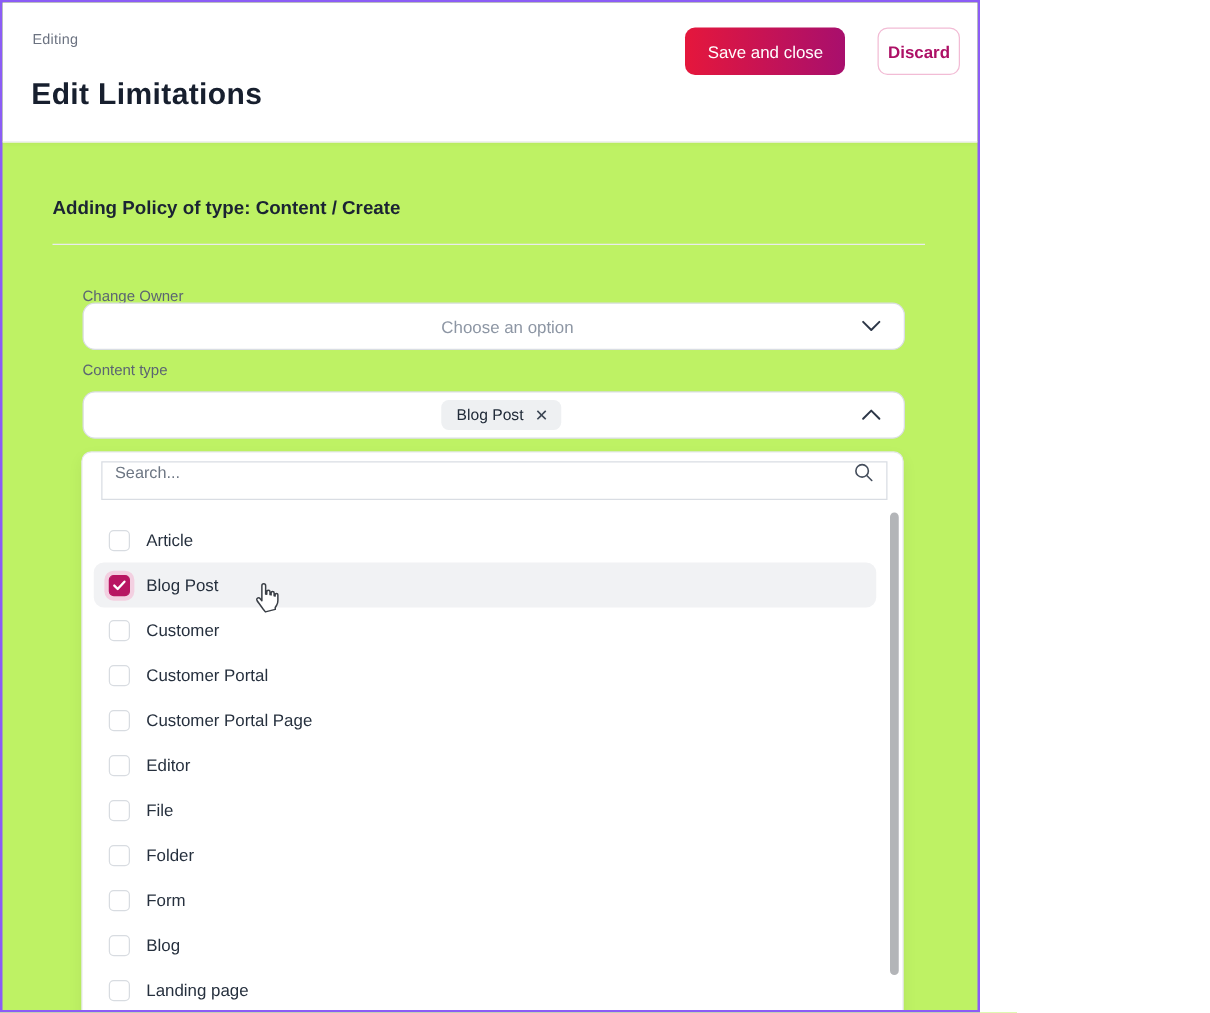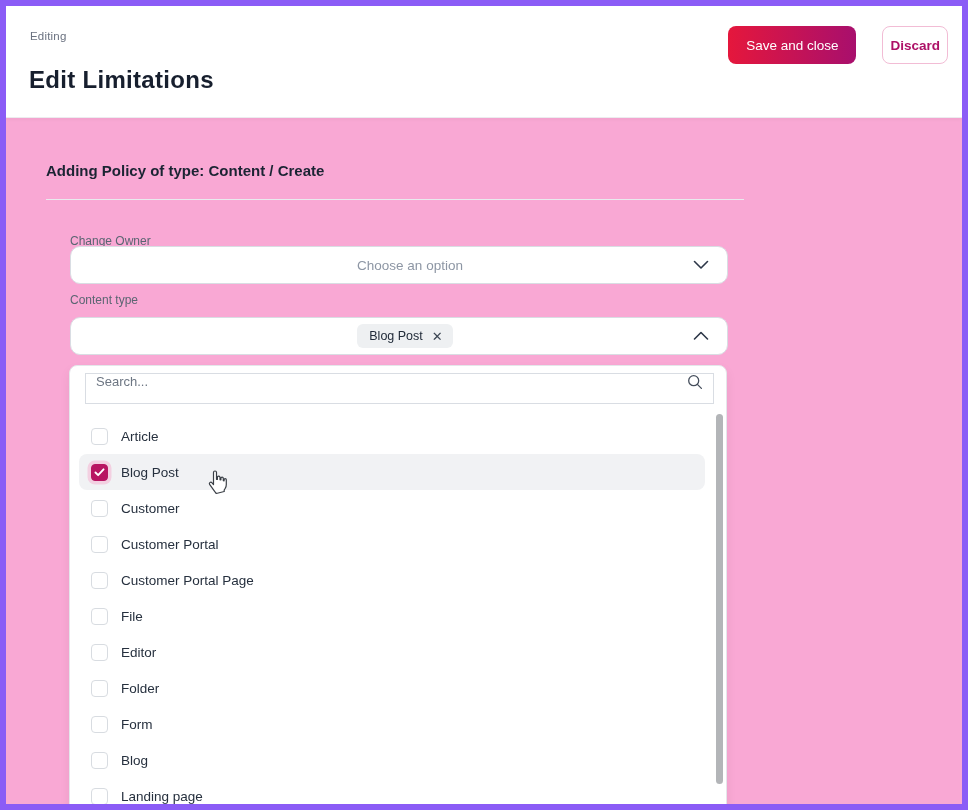--- a/index.html
+++ b/index.html
@@ -1,19 +1,19 @@
 <!DOCTYPE html>
 <html><head>
 <meta charset="utf-8">
 <style>
   * { margin:0; padding:0; box-sizing:border-box; }
   html,body { width:968px; height:810px; }
   body { font-family:"Liberation Sans","DejaVu Sans",sans-serif; background:#fff; }
-  .frame { position:relative; width:968px; height:810px; background:#f9a8d4;
-           border:6px solid #8b5cf6; overflow:hidden; }
+  .frame { position:relative; width:784px; height:810px; background:#bef264;
+           border:2px solid #8b5cf6; overflow:hidden; }
 
   
   .header { position:absolute; top:0; left:0; width:100%; height:112px; background:#fff;
             border-bottom:1px solid #ececee; box-shadow:0 2px 3px rgba(0,0,0,0.03); z-index:5; }
   .eyebrow { position:absolute; left:24px; top:24px; font-size:11.5px; color:#6b7280; letter-spacing:.2px; }
   .page-title { position:absolute; left:23px; top:60px; font-size:24px; font-weight:700;
                 color:#171f2e; letter-spacing:.3px; }
   .actions { position:absolute; right:14px; top:20px; display:flex; gap:26px; }
   .btn { height:38px; border-radius:8px; font-size:13.5px; font-family:inherit; cursor:pointer; }
   .btn-save { padding:0 18px; border:none; color:#fff;
@@ -138,27 +138,27 @@
         <div class="row">
     <span class="checkbox">
       
     </span>
     <span class="row-label">Customer Portal Page</span>
   </div>
         <div class="row">
     <span class="checkbox">
       
     </span>
-    <span class="row-label">File</span>
+    <span class="row-label">Editor</span>
   </div>
         <div class="row">
     <span class="checkbox">
       
     </span>
-    <span class="row-label">Editor</span>
+    <span class="row-label">File</span>
   </div>
         <div class="row">
     <span class="checkbox">
       
     </span>
     <span class="row-label">Folder</span>
   </div>
         <div class="row">
     <span class="checkbox">
       

